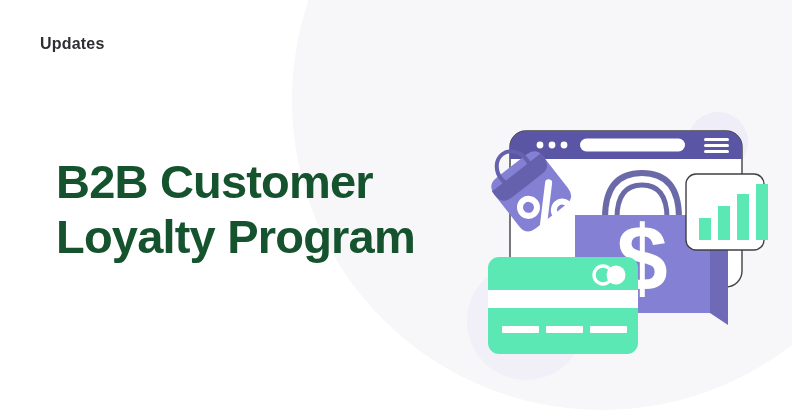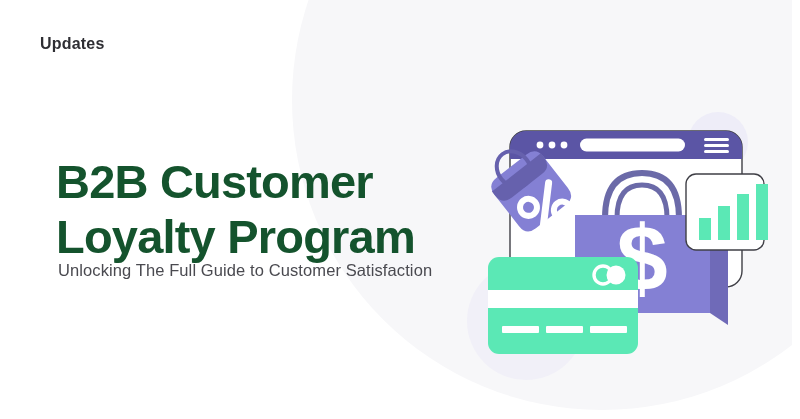--- a/index.html
+++ b/index.html
@@ -93,21 +93,20 @@
 
 <div id="banner">
 
   <div class="bg-arc"></div>
   <div class="bg-circle-sm"></div>
   <div class="bg-circle-lg"></div>
 
   <div class="kicker">Updates</div>
   <h1 class="headline">B2B Customer
 Loyalty Program</h1>
-  <div class="subhead">Unlocking The Full Guide to Customer Satisfaction</div>
 
   <div class="illus">
     <svg width="330" height="255" viewBox="0 0 330 255" xmlns="http://www.w3.org/2000/svg">
 
       <g>
         <path d="M56 21 h200 a16 16 0 0 1 16 16 v124 a16 16 0 0 1 -16 16 h-200 a16 16 0 0 1 -16 -16 v-124 a16 16 0 0 1 16 -16 z" fill="#ffffff" stroke="#3f3f46" stroke-width="1.4"></path>
         <path d="M56 21 h200 a16 16 0 0 1 16 16 v12 h-232 v-12 a16 16 0 0 1 16 -16 z" fill="#5b55a5"></path>
         <circle cx="70" cy="35" r="3.4" fill="#ffffff"></circle>
         <circle cx="82" cy="35" r="3.4" fill="#ffffff"></circle>
         <circle cx="94" cy="35" r="3.4" fill="#ffffff"></circle>

